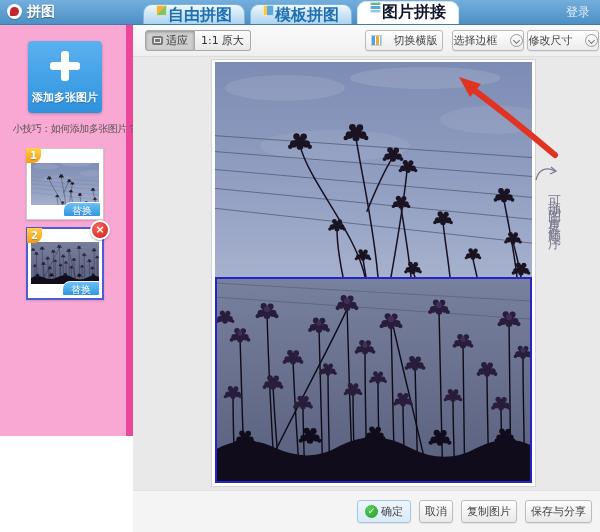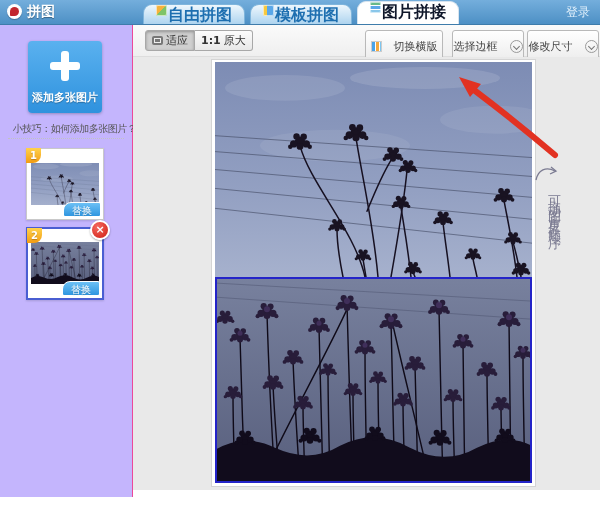--- a/index.html
+++ b/index.html
@@ -22,21 +22,21 @@
     background:linear-gradient(180deg,#eef7fd 0%,#aed4ef 100%);
     border:1px solid #7fb5dc;border-bottom:none;border-radius:9px 9px 0 0;box-sizing:border-box;}
   .tab.active{background:#fff;color:#0f172a;height:23px;border-color:#d7e4ef;position:relative;z-index:6;}
   .tab-icon{width:11px;height:11px;border-radius:2px;box-shadow:0 0 0 1px rgba(255,255,255,.6) inset;}
   .ti-free{background:linear-gradient(135deg,#f5b23c 0 50%,#7fc468 50% 100%);}
   .ti-template{background:linear-gradient(90deg,#f7c93e 0 40%,#5aa7e8 40% 100%);}
   .ti-poster{background:linear-gradient(135deg,#ffffff 0 45%,#9fd0f0 45% 100%);border:1px solid #bcd9ee;box-sizing:border-box;}
   .ti-stitch{background:repeating-linear-gradient(180deg,#67b98a 0 3px,#fff 3px 4px,#5aa7e8 4px 7px,#fff 7px 8px,#8ac7ea 8px 11px);}
   .login{position:absolute;right:10px;top:4px;font-size:12px;color:#ddeefa;cursor:pointer;}
   
-  .sidebar{position:absolute;left:0;top:24px;width:133px;height:473px;background:#c4b5fd;border-right:1px solid #ec4899;box-sizing:border-box;}
+  .sidebar{position:absolute;left:0;top:24px;width:133px;height:412px;background:#f9a8d4;border-right:7px solid #ec4899;box-sizing:border-box;}
   .add-btn{position:absolute;left:28px;top:17px;width:74px;height:72px;border-radius:4px;cursor:pointer;
     background:linear-gradient(180deg,#5ab1ef 0%,#2f92de 100%);box-shadow:0 1px 3px rgba(0,0,0,.25);}
   .add-plus{position:absolute;left:50%;top:10px;transform:translateX(-50%);width:30px;height:30px;}
   .add-plus::before,.add-plus::after{content:"";position:absolute;background:#fff;border-radius:3px;}
   .add-plus::before{left:11px;top:0;width:8px;height:30px;}
   .add-plus::after{left:0;top:11px;width:30px;height:8px;}
   .add-label{position:absolute;left:0;bottom:8px;width:100%;text-align:center;color:#fff;font-size:11px;font-weight:bold;text-shadow:0 1px 1px rgba(0,0,0,.3);}
   .tip{position:absolute;left:8px;top:98px;width:133px;text-align:center;font-size:10px;letter-spacing:-0.5px;color:#555;white-space:nowrap;cursor:pointer;}
   .dotted-sep{position:absolute;left:8px;right:8px;top:114px;border-top:1px dotted #c2c2c2;}
   .thumb-card{position:absolute;left:26px;width:78px;background:#fff;box-shadow:0 1px 2px rgba(0,0,0,.15);box-sizing:border-box;cursor:pointer;}
@@ -57,22 +57,22 @@
   .main{position:absolute;left:133px;top:24px;width:467px;height:508px;}
   .toolbar{position:absolute;left:0;top:0;width:467px;height:33px;background:linear-gradient(#fbfbfb,#efefef);border-bottom:1px solid #ddd;box-sizing:border-box;}
   .seg{position:absolute;left:12px;top:6px;display:flex;}
   .seg-btn{height:21px;padding:0 6px;font-size:11px;color:#333;display:inline-flex;align-items:center;gap:3px;cursor:pointer;
     border:1px solid #a8a8a8;background:linear-gradient(#fcfcfc,#e8e8e8);box-sizing:border-box;}
   .seg-btn.first{border-radius:3px 0 0 3px;}
   .seg-btn.last{border-radius:0 3px 3px 0;border-left:none;}
   .seg-btn.pressed{background:#cfcfcf;box-shadow:inset 0 1px 3px rgba(0,0,0,.3);}
   .fit-icon{width:11px;height:9px;background:#777;border-radius:2px;position:relative;}
   .fit-icon::after{content:"";position:absolute;left:2px;top:2px;right:2px;bottom:2px;border:1px solid #eee;}
-  .bold{font-weight:bold;}
-  .tb-btn{position:absolute;top:6px;height:32px;border:1px solid #b9b9b9;border-radius:3px;cursor:pointer;
+  .bold{font-weight:normal;}
+  .tb-btn{position:absolute;top:6px;height:21px;border:1px solid #b9b9b9;border-radius:3px;cursor:pointer;
     background:linear-gradient(#ffffff,#ececec);font-size:11px;color:#444;display:flex;align-items:center;justify-content:center;gap:12px;
     box-shadow:0 1px 1px rgba(0,0,0,.06);box-sizing:border-box;}
   .btn-switch{left:232px;width:78px;}
   .btn-border{left:319px;width:72px;}
   .btn-resize{left:394px;width:72px;}
   .switch-icon{width:11px;height:11px;border:1px solid #ccc;box-sizing:border-box;
     background:linear-gradient(90deg,#4aa3e8 0 3px,#fff 3px 4px,#f5a83c 4px 7px,#fff 7px 8px,#7cc6f0 8px 11px);}
   .chev{width:13px;height:13px;border-radius:50%;border:1px solid #9a9a9a;position:relative;box-sizing:border-box;flex:0 0 auto;}
   .chev::after{content:"";position:absolute;left:3px;top:3px;width:4px;height:4px;border-right:1.5px solid #777;border-bottom:1.5px solid #777;transform:rotate(45deg);}
   
@@ -344,14 +344,29 @@
       <path d="M18,4 L23,8 L17,11" stroke="#7b7b92" stroke-width="1.3" fill="none"></path>
     </svg>
     <div class="note">可拖动图片更换顺序。</div>
 
     <svg class="red-arrow" width="110" height="86">
       <path d="M100,80 Q60,46 19,15" stroke="#e23222" stroke-width="6" fill="none" stroke-linecap="round"></path>
       <polygon points="4,2 26,9 15,22" fill="#e23222"></polygon>
     </svg>
   </div>
 
+  <div class="footer">
+    <div class="ft-btn confirm">
+      <span class="check-icon"></span>
+      <span>确定</span>
+    </div>
+    <div class="ft-btn">
+      <span>取消</span>
+    </div>
+    <div class="ft-btn">
+      <span>复制图片</span>
+    </div>
+    <div class="ft-btn">
+      <span>保存与分享</span>
+    </div>
+  </div>
 
 </div>
 
 </body></html>

